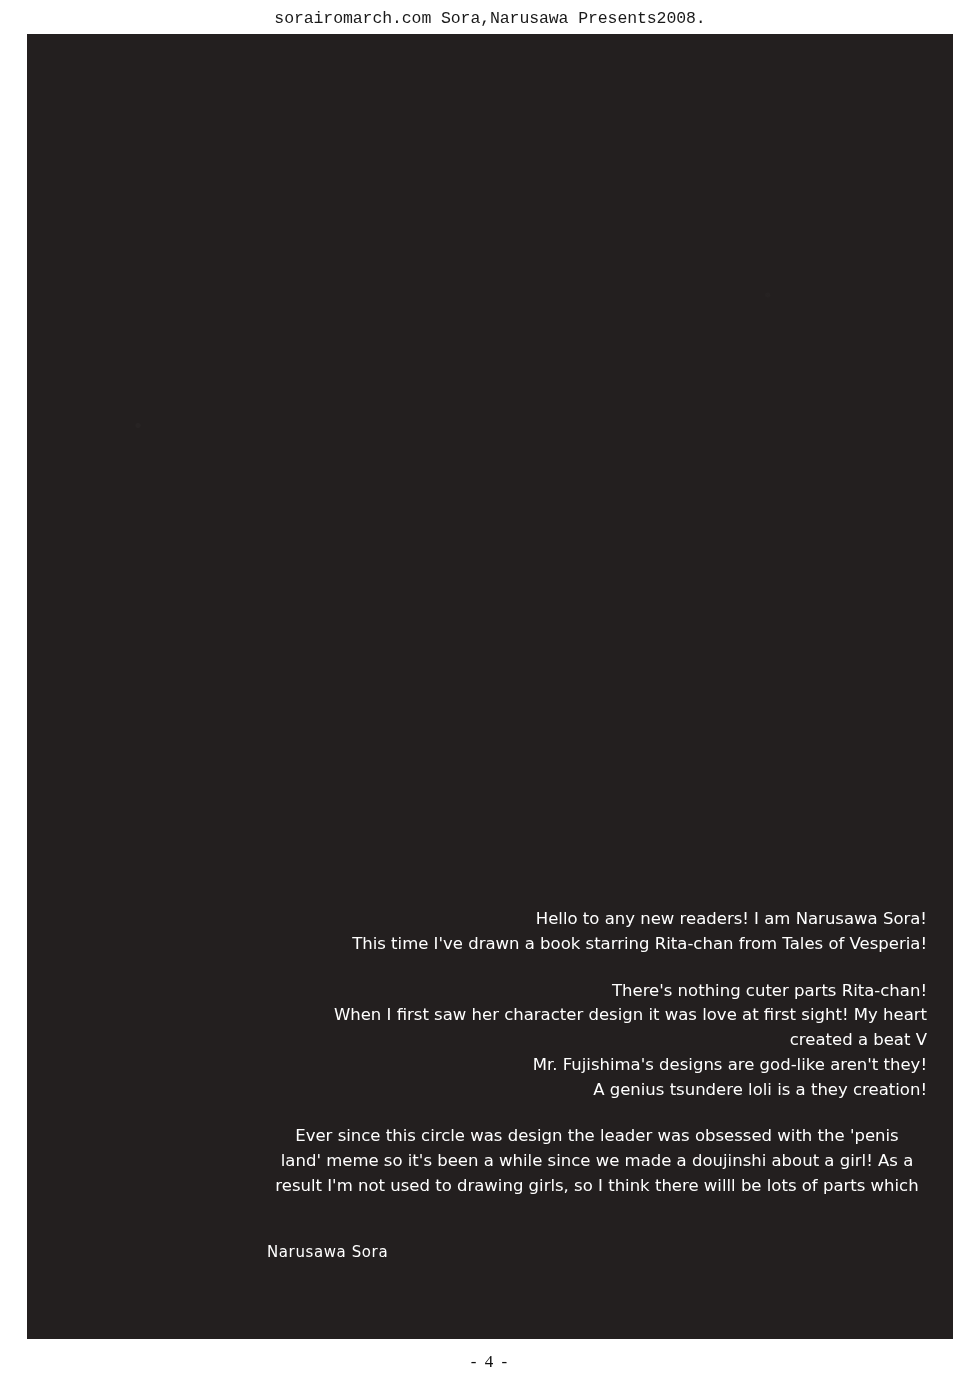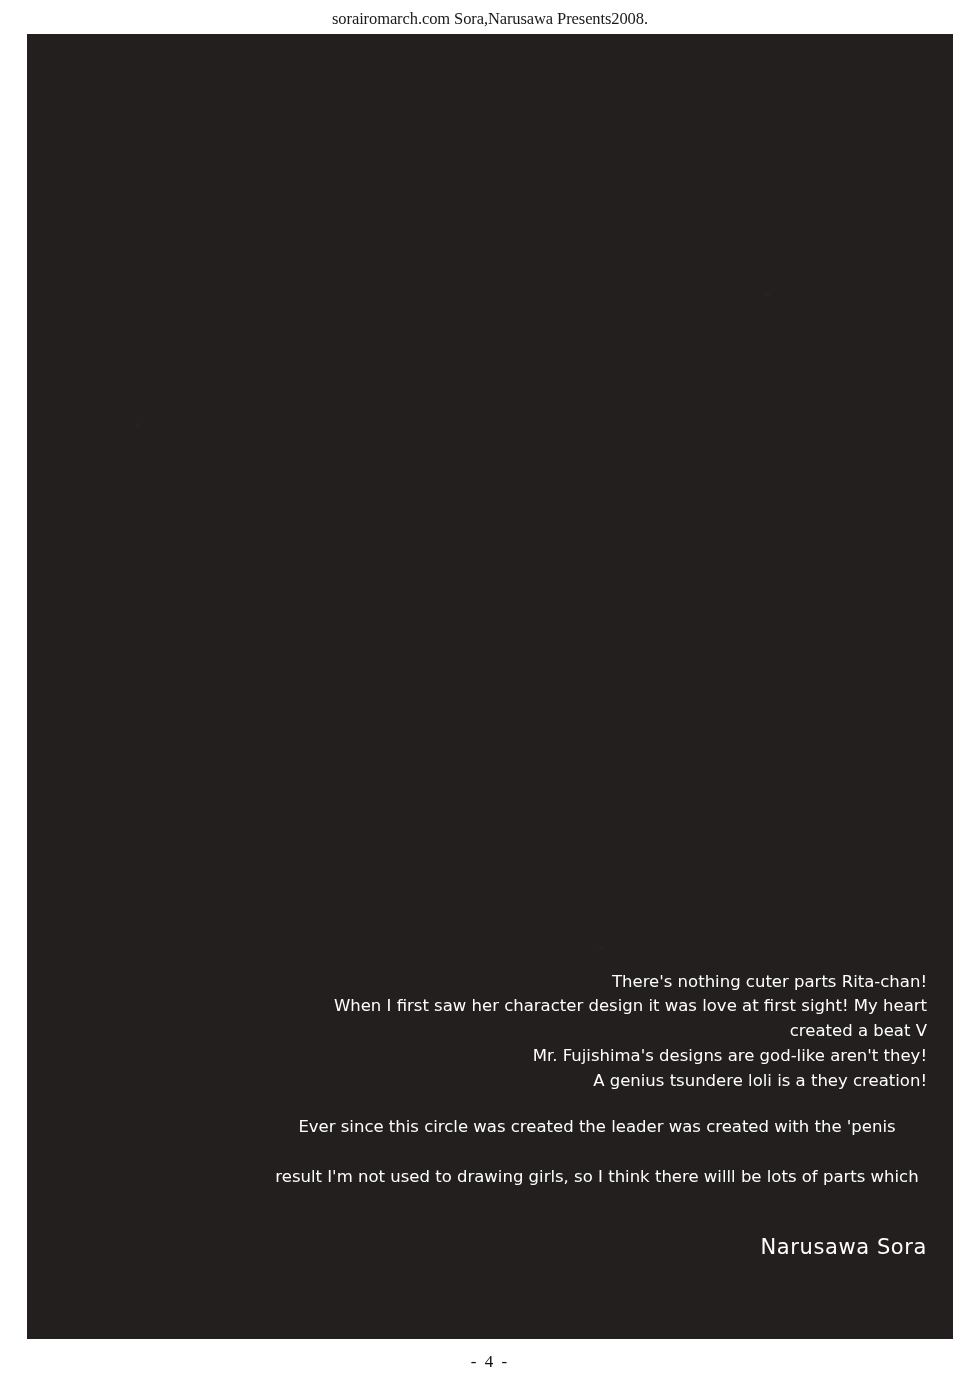--- a/index.html
+++ b/index.html
@@ -18,21 +18,21 @@
     position: absolute;
     inset: 0;
     background: #ffffff;
   }
   .header {
     position: absolute;
     top: 9px;
     left: 0;
     width: 100%;
     text-align: center;
-    font-family: Liberation Serif, serif;
+    font-family: Liberation Mono, monospace;
     font-size: 16.5px;
     letter-spacing: -0.1px;
     color: #1a1a1a;
     white-space: nowrap;
   }
   .panel {
     position: absolute;
     left: 27px;
     top: 34px;
     width: 926px;
@@ -58,23 +58,23 @@
     margin: 0 0 22px 0;
   }
   .para:last-of-type {
     margin-bottom: 0;
   }
   .para-block3 {
     text-align: center;
   }
   .signature {
     margin-top: 42px;
-    text-align: right;
+    text-align: left;
     font-family: "DejaVu Sans", sans-serif;
-    font-size: 21px;
+    font-size: 15px;
     letter-spacing: 0.6px;
   }
   .page-number {
     position: absolute;
     left: 0;
     bottom: 14px;
     width: 100%;
     text-align: center;
     font-family: "Liberation Serif", serif;
     font-size: 17px;
@@ -86,32 +86,36 @@
 <body>
 
 <div class="page">
 
   <div class="header">sorairomarch.com Sora,Narusawa Presents2008.</div>
 
   <div class="panel">
 
     <div class="afterword">
 
+      <p class="para">
+        <span>Hello to any new readers! I am Narusawa Sora!</span><br>
+        <span>This time I've drawn a book starring Rita-chan from Tales of Vesperia!</span>
+      </p>
 
       <p class="para">
         <span>There's nothing cuter parts Rita-chan!</span><br>
         <span>When I first saw her character design it was love at first sight! My heart</span><br>
         <span>created a beat V</span><br>
         <span>Mr. Fujishima's designs are god-like aren't they!</span><br>
         <span>A genius tsundere loli is a they creation!</span>
       </p>
 
       <p class="para para-block3">
-        <span>Ever since this circle was created the leader was created with the 'penis</span><br>
-        <br>
+        <span>Ever since this circle was design the leader was obsessed with the 'penis</span><br>
+        <span>land' meme so it's been a while since we made a doujinshi about a girl! As a</span><br>
         <span>result I'm not used to drawing girls, so I think there willl be lots of parts which</span><br>
       </p>
 
       <div class="signature">Narusawa Sora</div>
 
     </div>
   </div>
 
   <div class="page-number">- 4 -</div>
 

